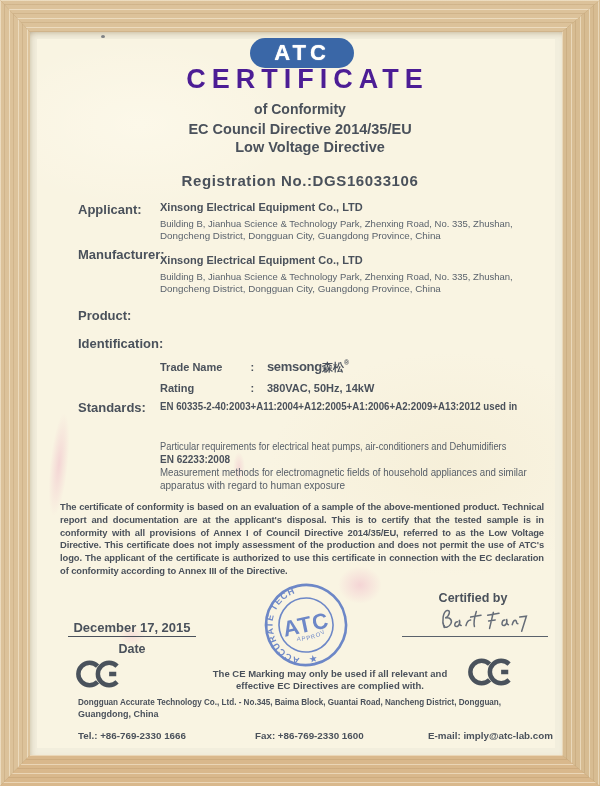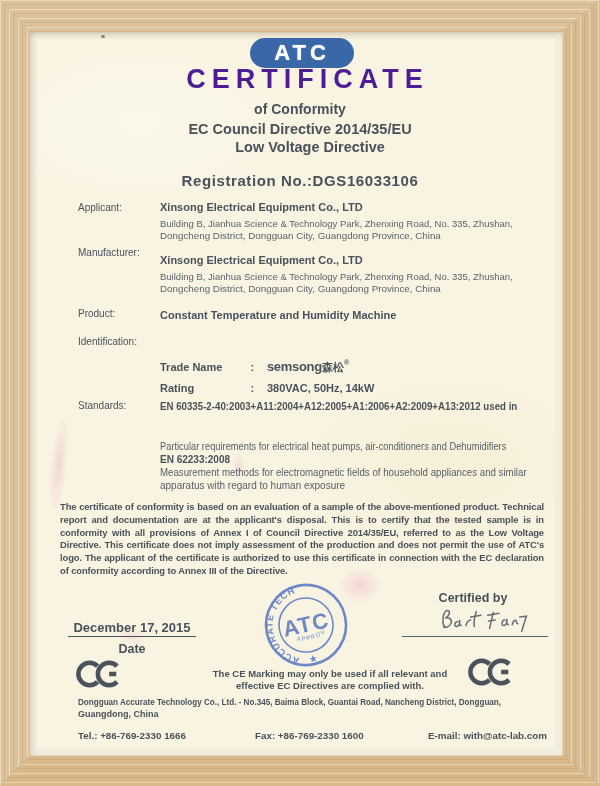--- a/index.html
+++ b/index.html
@@ -32,21 +32,21 @@
 
   .pill{left:250px;top:38px;width:104px;height:30px;background:#3a67a7;border-radius:15px;color:#fff;
         font-size:22px;font-weight:bold;letter-spacing:4px;text-align:center;line-height:30px;z-index:3;
         text-shadow:0 0 1px #fff;}
   .title{top:64px;font-size:27px;font-weight:bold;letter-spacing:6px;color:#4c1d95;z-index:2;margin-left:15px;}
   .subtitle{top:101px;font-size:14px;font-weight:bold;}
   .dir1{top:121px;font-size:14.5px;font-weight:bold;}
   .dir2{top:139px;font-size:14.5px;font-weight:bold;padding-left:20px;}
   .regno{top:172px;font-size:15px;font-weight:bold;letter-spacing:.6px;}
 
-  .lbl{left:78px;font-size:10px;font-weight:normal;}
+  .lbl{left:78px;font-size:13px;font-weight:bold;}
   .val{left:160px;font-size:11px;font-weight:bold;}
   .addr{left:160px;font-size:9.8px;color:#5a626c;}
 
   .idrow .ilbl{display:inline-block;width:86px;font-size:11px;font-weight:bold;}
   .idrow .icolon{display:inline-block;width:12px;font-size:11px;font-weight:bold;}
   .idrow{left:160px;}
   .brand{font-size:13px;font-weight:bold;letter-spacing:-.3px;}
   .brand-cn{font-size:11px;font-weight:bold;}
   .rmark{font-size:7px;vertical-align:super;font-weight:bold;}
 
@@ -102,21 +102,20 @@
     <div class="abs val nw" style="top:201px;">Xinsong Electrical Equipment Co., LTD</div>
     <div class="abs addr nw sx97" style="top:218px;">Building B, Jianhua Science &amp; Technology Park, Zhenxing Road, No. 335, Zhushan,</div>
     <div class="abs addr nw" style="top:230px;">Dongcheng District, Dongguan City, Guangdong Province, China</div>
 
     <div class="abs lbl" style="top:247px;">Manufacturer:</div>
     <div class="abs val nw" style="top:254px;">Xinsong Electrical Equipment Co., LTD</div>
     <div class="abs addr nw sx97" style="top:271px;">Building B, Jianhua Science &amp; Technology Park, Zhenxing Road, No. 335, Zhushan,</div>
     <div class="abs addr nw" style="top:283px;">Dongcheng District, Dongguan City, Guangdong Province, China</div>
 
     <div class="abs lbl" style="top:308px;">Product:</div>
-    <div class="abs val nw" style="top:309px;">Constant Temperature and Humidity Machine</div>
 
     <div class="abs lbl" style="top:336px;">Identification:</div>
     <div class="abs idrow nw" style="top:357px;">
       <span class="ilbl">Trade Name</span>
       <span class="icolon">:</span>
       <span class="brand">semsong</span><span class="brand-cn">森松</span><span class="rmark">®</span>
     </div>
     <div class="abs idrow nw" style="top:378px;">
       <span class="ilbl">Rating</span>
       <span class="icolon">:</span>
@@ -187,16 +186,16 @@
 
     <div class="abs cenote">
       <div>The CE Marking may only be used if all relevant and</div>
       <div>effective EC Directives are complied with.</div>
     </div>
 
     <div class="abs company nw sx90" style="top:697px;">Dongguan Accurate Technology Co., Ltd. - No.345, Baima Block, Guantai Road, Nancheng District, Dongguan,</div>
     <div class="abs company nw" style="top:709px;">Guangdong, China</div>
     <div class="abs contact nw" style="left:78px;top:730px;">Tel.: +86-769-2330 1666</div>
     <div class="abs contact nw" style="left:255px;top:730px;">Fax: +86-769-2330 1600</div>
-    <div class="abs contact nw" style="left:428px;top:730px;">E-mail: with@atc-lab.com</div>
+    <div class="abs contact nw" style="left:428px;top:730px;">E-mail: imply@atc-lab.com</div>
 
   </div>
 </div>
 
 </body></html>

